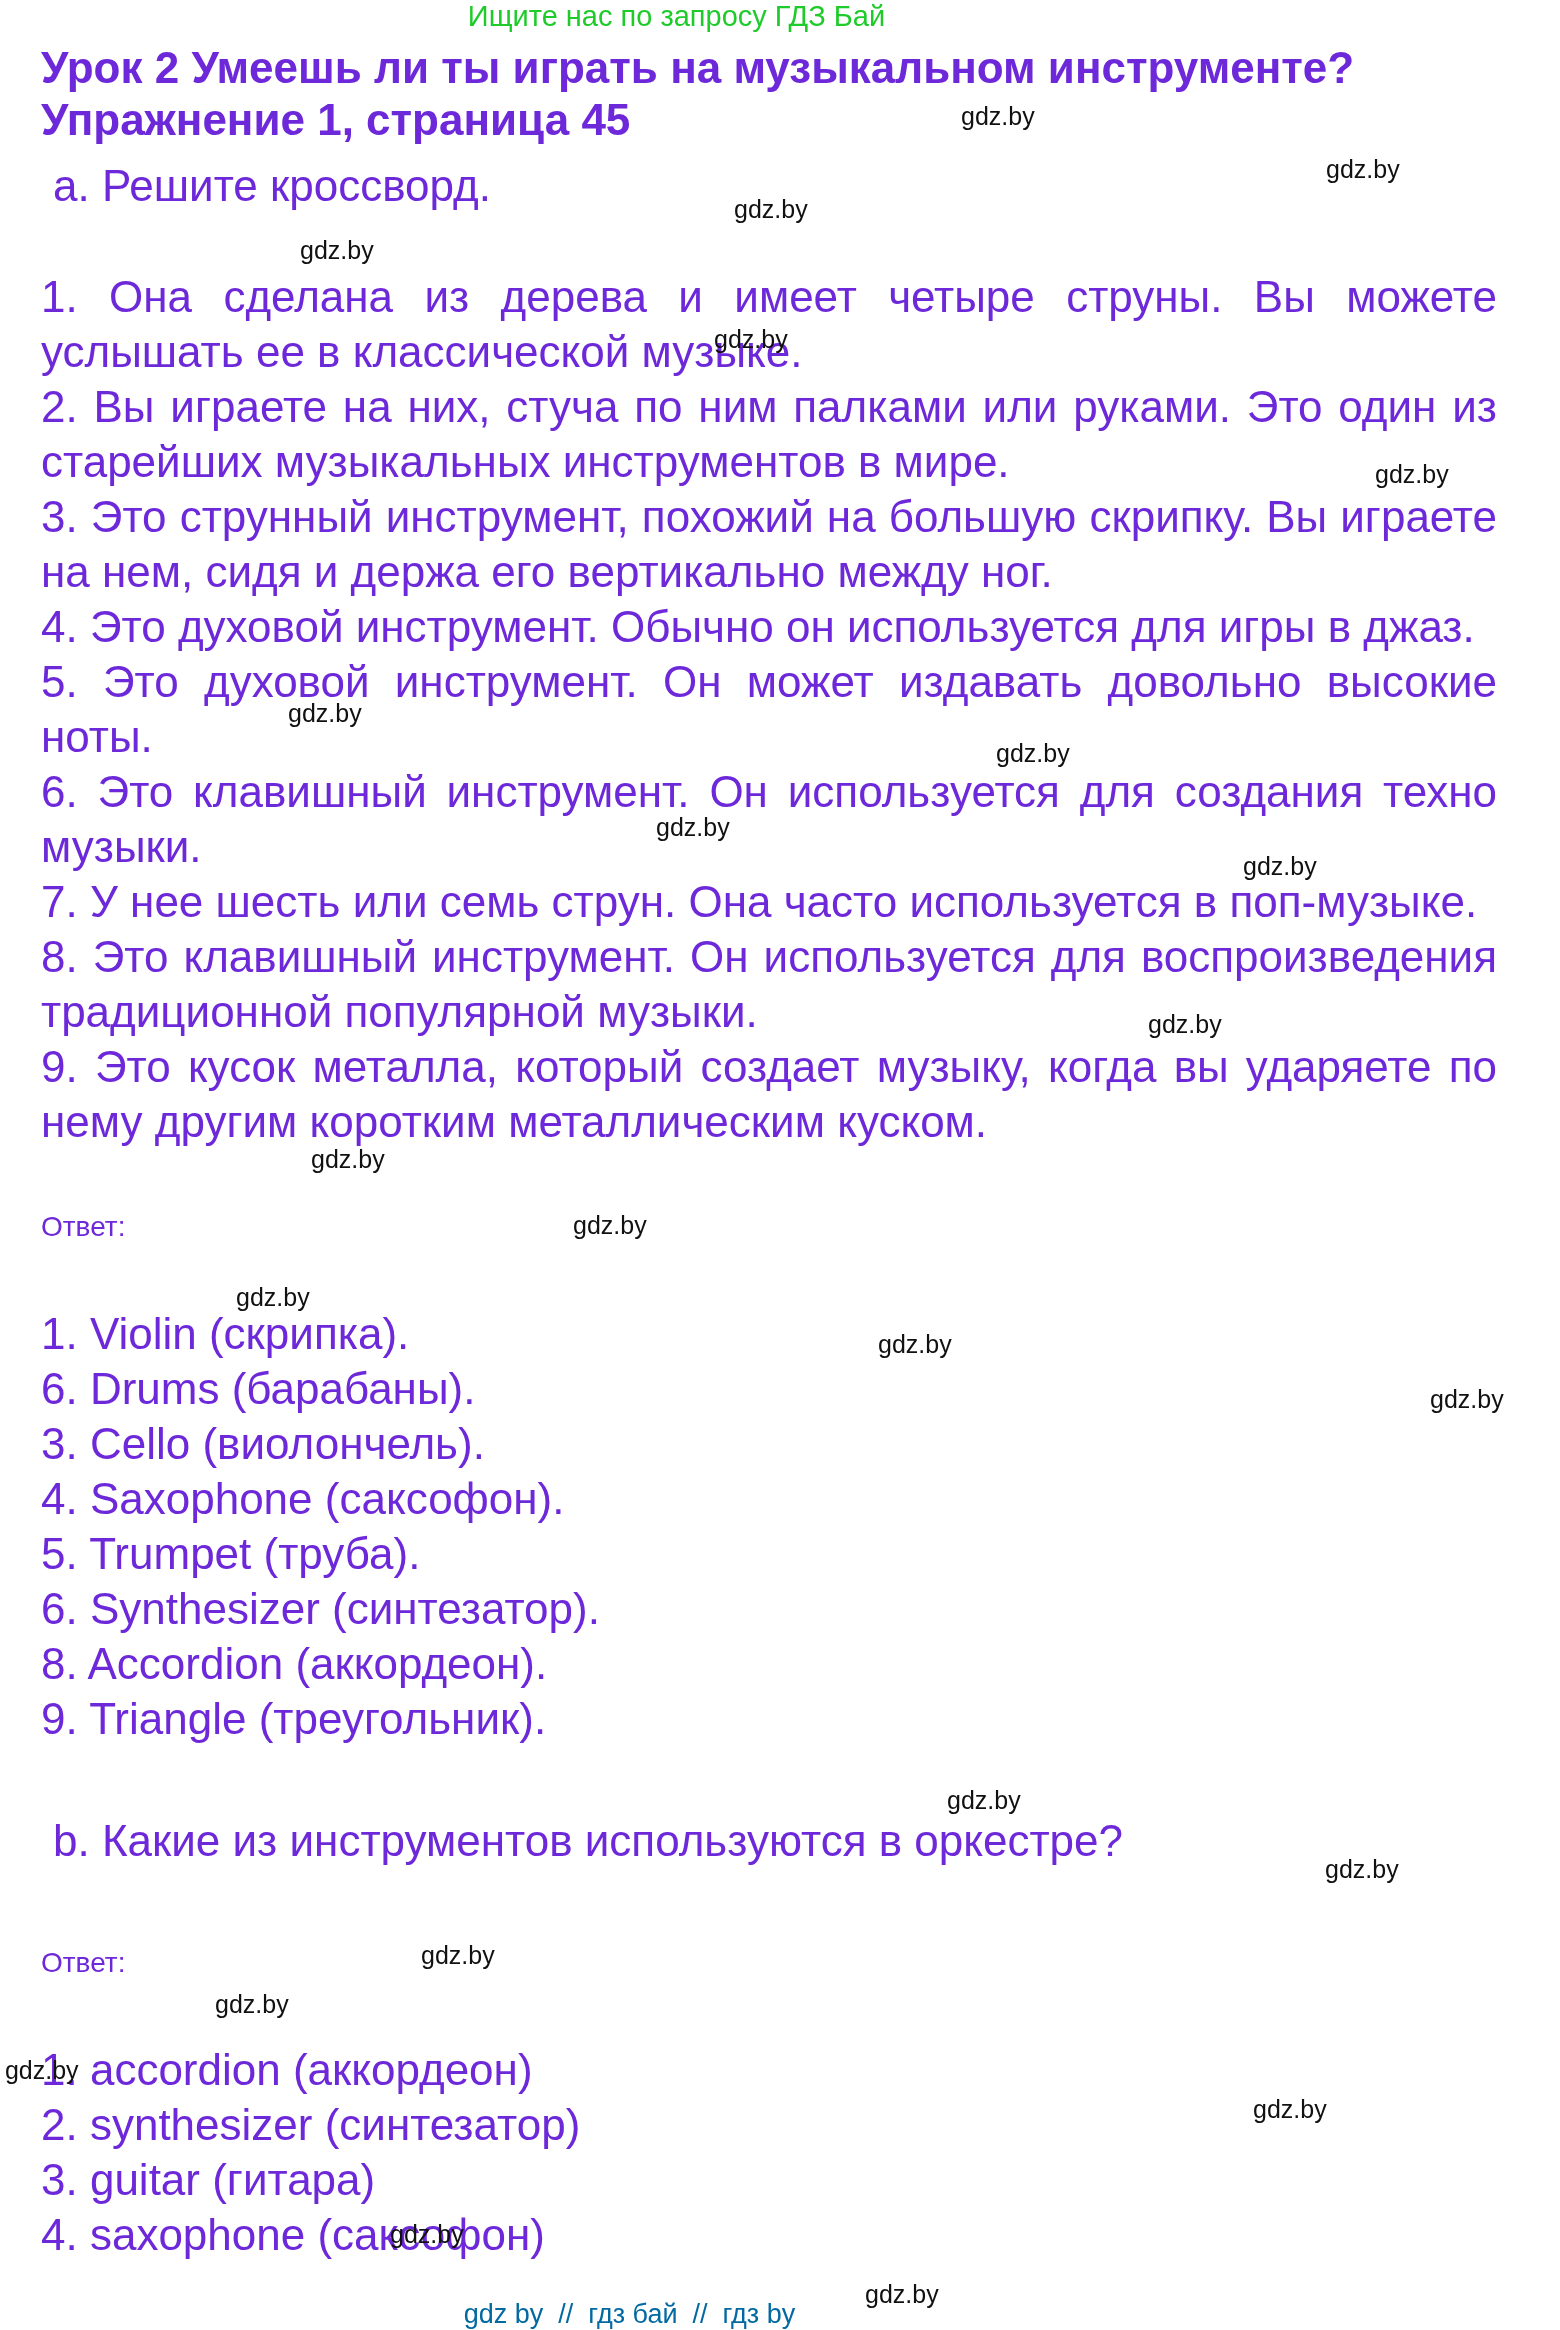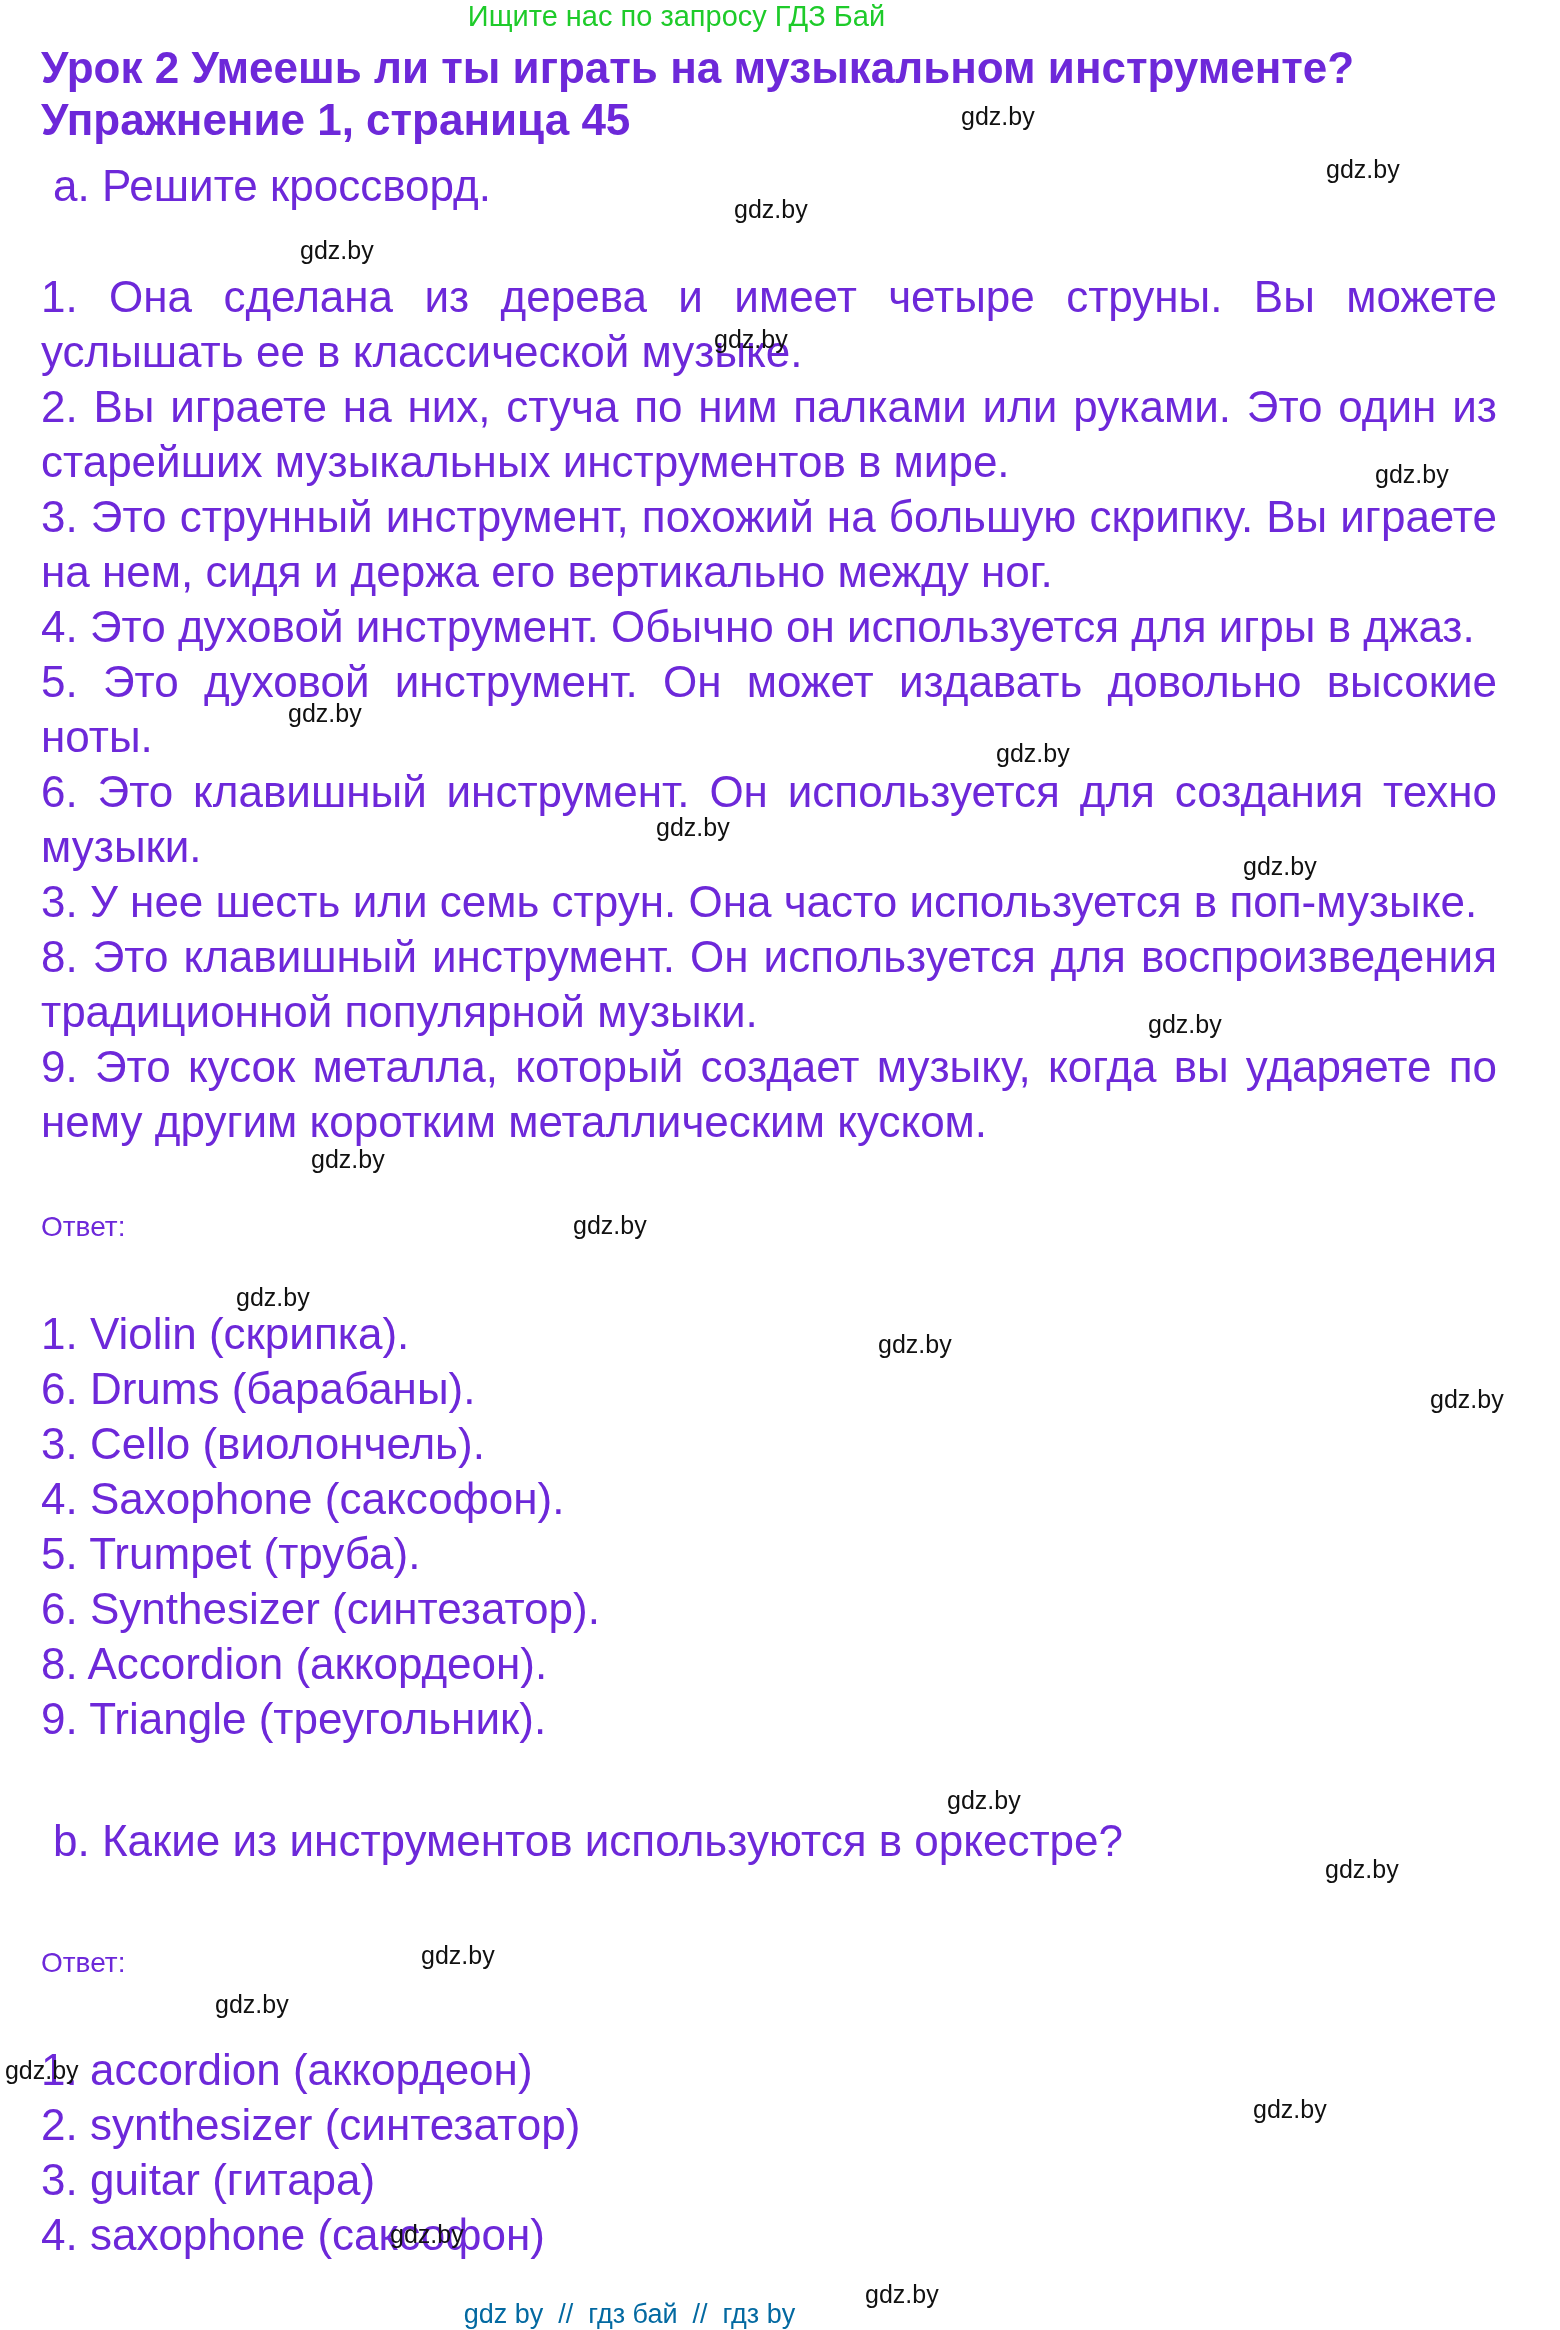--- a/index.html
+++ b/index.html
@@ -39,21 +39,21 @@
   <h2 class="title">Упражнение 1, страница 45</h2>
   <div class="task">а. Решите кроссворд.</div>
   <div style="height:44px"></div>
   <ul class="q-list">
     <li class="q-item">1. Она сделана из дерева и имеет четыре струны. Вы можете услышать ее в классической музыке.</li>
     <li class="q-item">2. Вы играете на них, стуча по ним палками или руками. Это один из старейших музыкальных инструментов в мире.</li>
     <li class="q-item">3. Это струнный инструмент, похожий на большую скрипку. Вы играете на нем, сидя и держа его вертикально между ног.</li>
     <li class="q-item">4. Это духовой инструмент. Обычно он используется для игры в джаз.</li>
     <li class="q-item">5. Это духовой инструмент. Он может издавать довольно высокие ноты.</li>
     <li class="q-item">6. Это клавишный инструмент. Он используется для создания техно музыки.</li>
-    <li class="q-item">3. У нее шесть или семь струн. Она часто используется в поп-музыке.</li>
+    <li class="q-item">7. У нее шесть или семь струн. Она часто используется в поп-музыке.</li>
     <li class="q-item">8. Это клавишный инструмент. Он используется для воспроизведения традиционной популярной музыки.</li>
     <li class="q-item">9. Это кусок металла, который создает музыку, когда вы ударяете по нему другим коротким металлическим куском.</li>
   </ul>
   <div style="height:50px"></div>
   <div class="answer-label">Ответ:</div>
   <div style="height:52px"></div>
   <ul class="q-list">
     <li class="a-item">1. Violin (скрипка).</li>
     <li class="a-item">6. Drums (барабаны).</li>
     <li class="a-item">3. Cello (виолончель).</li>

